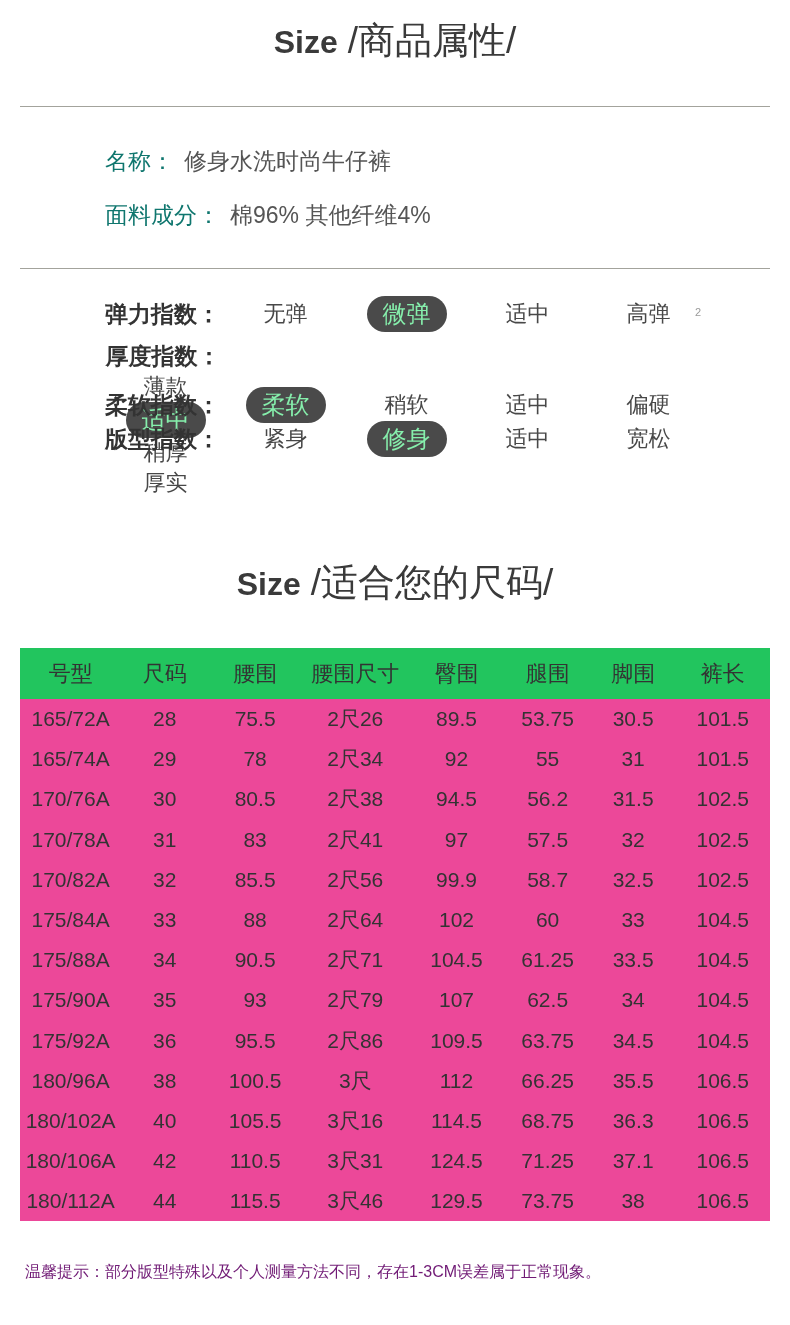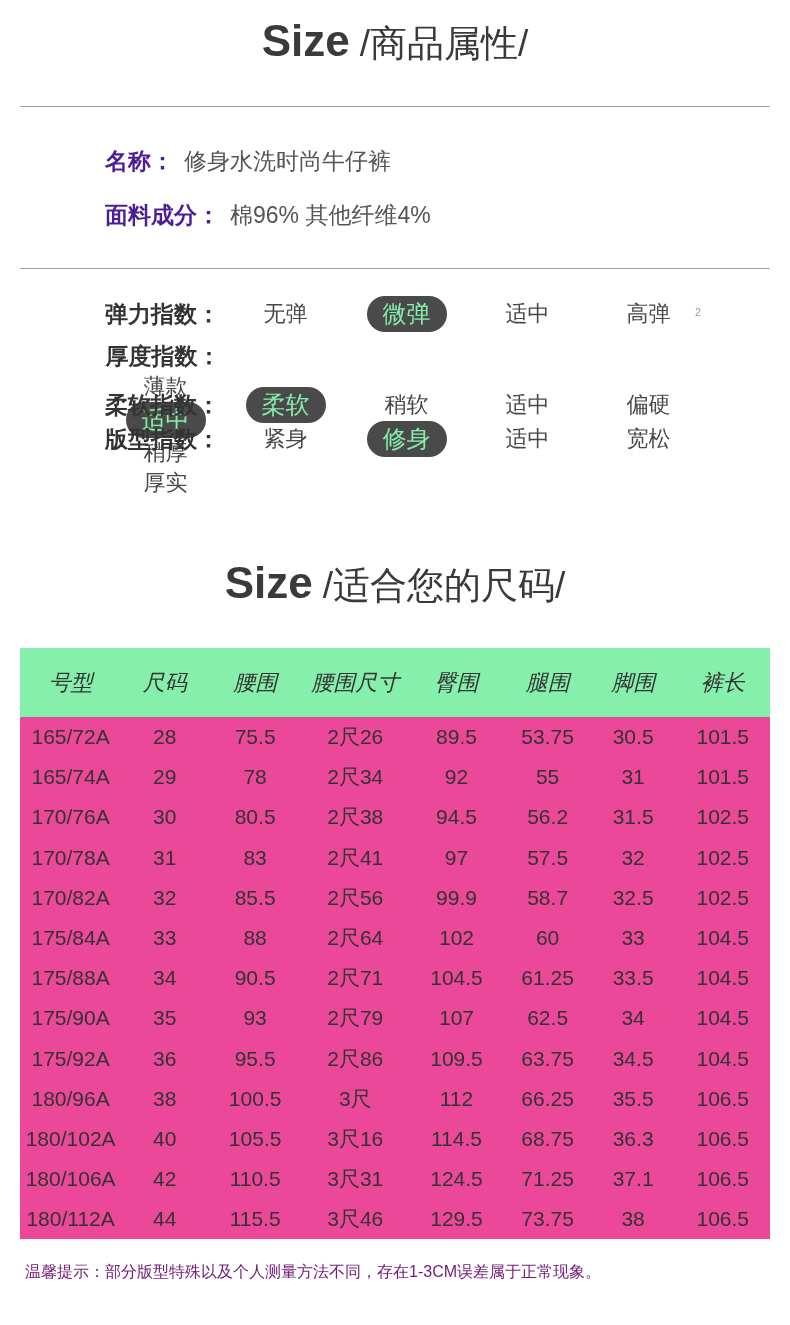--- a/index.html
+++ b/index.html
@@ -15,21 +15,21 @@
   
   .sec-title {
     position: absolute;
     left: 0;
     width: 100%;
     text-align: center;
     color: #3a3a3a;
     white-space: nowrap;
   }
   .sec-title .en {
-    font-size: 44px;
+    font-size: 32px;
     font-weight: 800;
     letter-spacing: 0;
   }
   .sec-title .zh {
     font-size: 37px;
     font-weight: 400;
     margin-left: 10px;
   }
   .title-1 { top: 16px; }
   .title-2 { top: 558px; }
@@ -48,21 +48,21 @@
   
   .field {
     position: absolute;
     left: 105px;
     font-size: 23px;
     color: #555;
     white-space: nowrap;
   }
   .field-1 { top: 146px; }
   .field-2 { top: 200px; }
-  .field .label { font-weight: 700; color: #4c1d95; margin-right: 10px; }
+  .field .label { font-weight: 400; color: #0f766e; margin-right: 10px; }
 
   
   .idx-row {
     position: absolute;
     left: 105px;
     height: 36px;
     display: flex;
     align-items: center;
   }
   .idx-1 { top: 296px; }
@@ -106,23 +106,22 @@
     left: 20px;
     top: 648px;
     width: 750px;
   }
   table.size-table {
     width: 100%;
     border-collapse: collapse;
     table-layout: fixed;
   }
   .size-table thead tr {
-    height: 69px;
-    background: #86efac;
-    font-style: italic;
+    height: 51px;
+    background: #22c55e;
   }
   .size-table th {
     font-size: 22px;
     font-weight: 400;
     color: #333;
     text-align: center;
     vertical-align: middle;
   }
   .size-table tbody tr {
     height: 40.2px;

